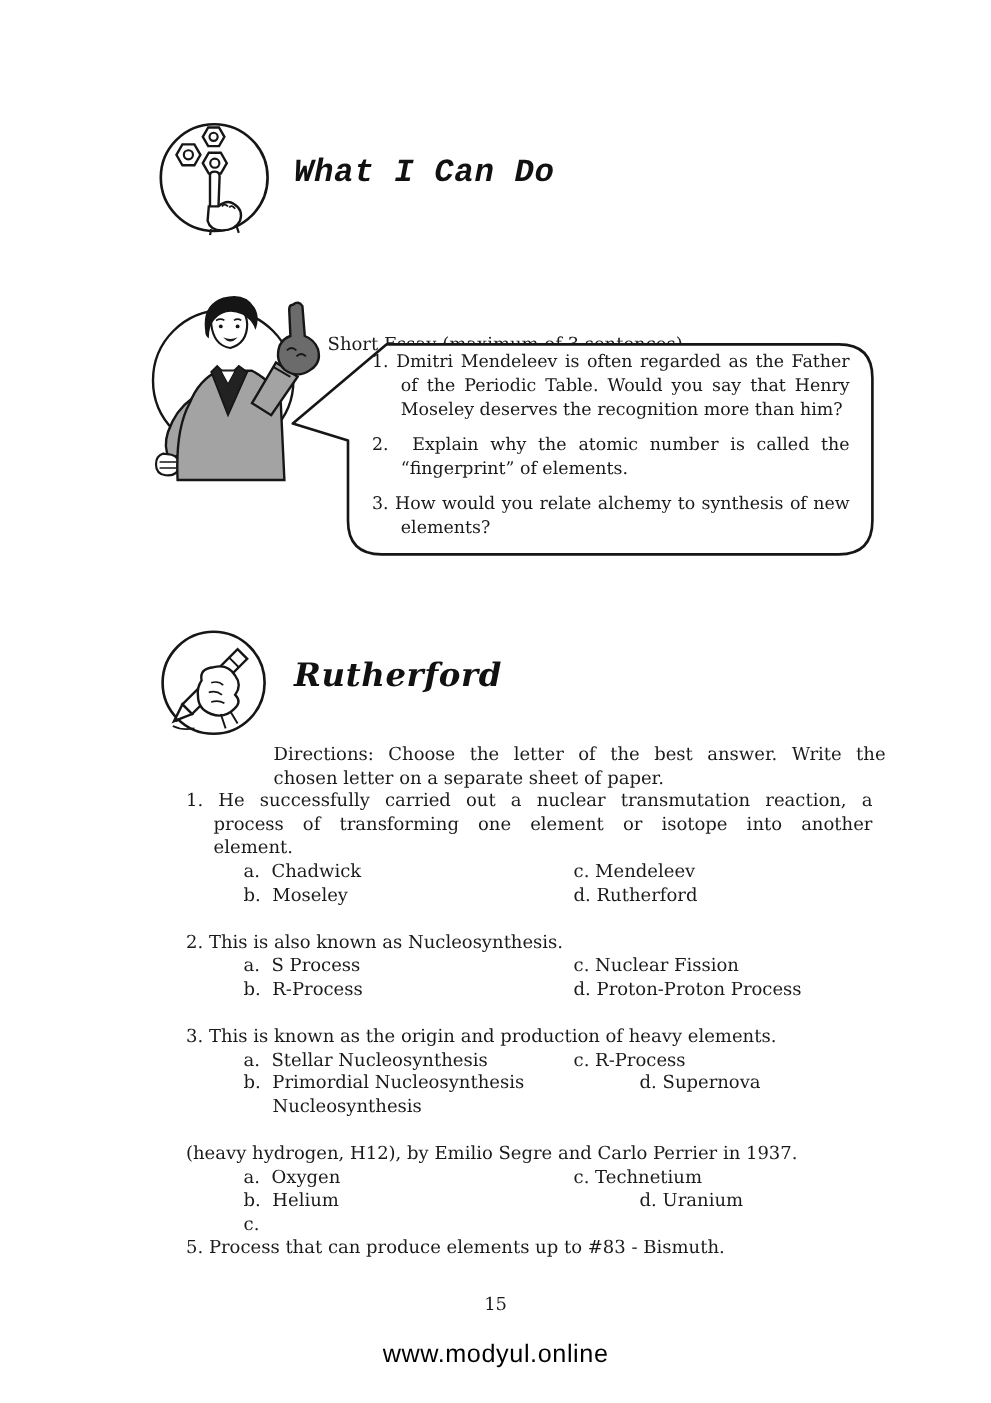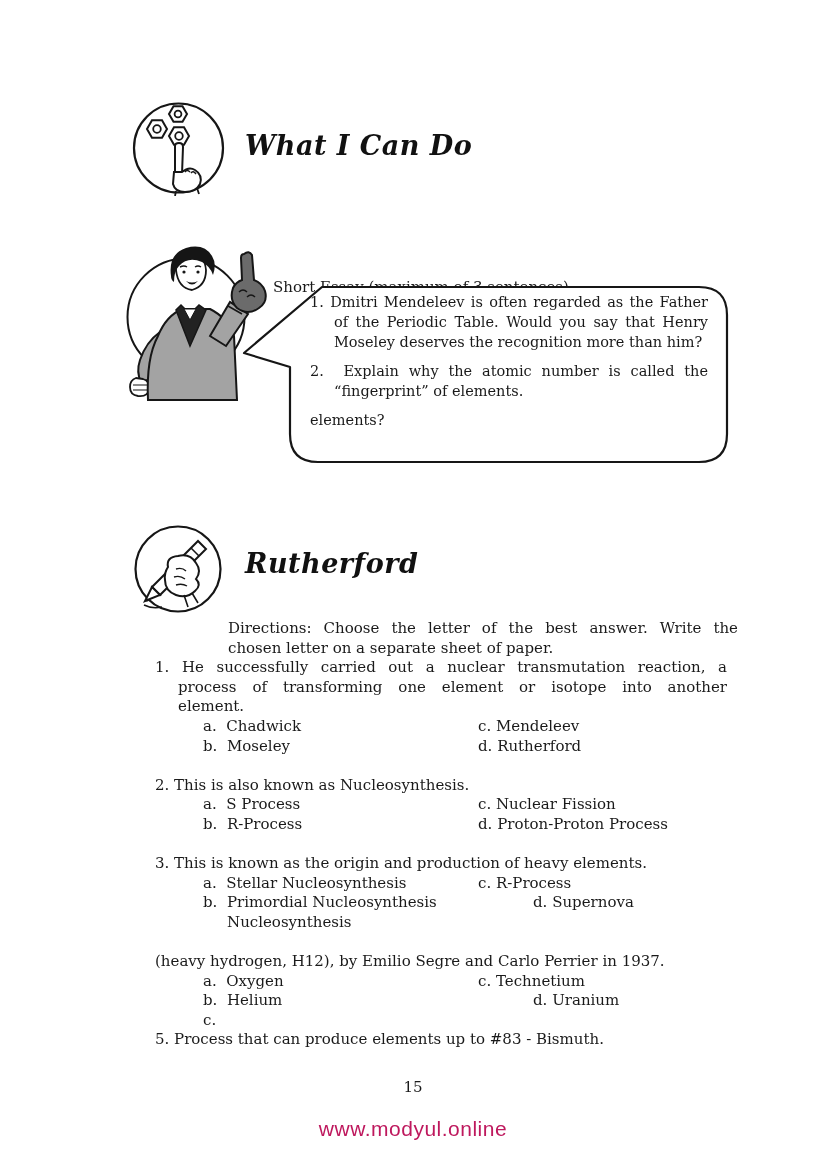--- a/index.html
+++ b/index.html
@@ -31,21 +31,21 @@
   .ch-row{position:relative;height:19.6px;line-height:19.6px;}
   .ch-l{margin-left:48px;white-space:pre;}
   .ch-l.wrap{margin-left:72px;}
   .ch-r{position:absolute;left:323px;top:0;white-space:pre;}
   .ch-r.far{left:378px;}
 
   .subtitle{font-size:15px;line-height:20px;}
   .page-num{left:0;top:1078px;width:100%;text-align:center;font-size:15px;}
   .watermark{left:0;top:1117px;width:100%;text-align:center;
              font-family:"Liberation Sans",sans-serif;font-size:21px;
-             color:#be185d;letter-spacing:.5px;}
+             color:#000000;letter-spacing:.5px;}
   svg{display:block;}
 </style>
 </head>
 <body>
 
 <div class="abs" style="left:131px;top:98px;">
   <svg width="95" height="98" viewBox="0 0 95 98">
     <circle cx="47.5" cy="50" r="44.5" fill="#fff" stroke="#161616" stroke-width="2.2"></circle>
     <polygon points="16,31 21,22.3 31,22.3 36,31 31,39.7 21,39.7" fill="#fff" stroke="#161616" stroke-width="2"></polygon>
     <circle cx="26" cy="31" r="3.8" fill="none" stroke="#161616" stroke-width="1.8"></circle>
@@ -53,21 +53,21 @@
     <circle cx="47" cy="16" r="3.4" fill="none" stroke="#161616" stroke-width="1.8"></circle>
     <polygon points="38,38 43,29.3 53,29.3 58,38 53,46.7 43,46.7" fill="#fff" stroke="#161616" stroke-width="2"></polygon>
     <circle cx="48" cy="38" r="3.8" fill="none" stroke="#161616" stroke-width="1.8"></circle>
     <path d="M44,48 Q44,45 48,45 Q52,45 52,49 L51,76 Q47,79 44,76 Z" fill="#fff" stroke="#161616" stroke-width="2"></path>
     <path d="M51,74 Q58,68 64,72 Q72,77 69,86 Q65,94 54,94 Q44,94 42,86 L43,74 Z" fill="#fff" stroke="#161616" stroke-width="2"></path>
     <path d="M54,74 Q56,71 59,74 M60,75 Q62,72 65,76" fill="none" stroke="#161616" stroke-width="1.5"></path>
     <path d="M45,93 L44,98 M66,90 L68,96" stroke="#161616" stroke-width="1.8"></path>
   </svg>
 </div>
 
-<div class="abs big-title" style="left:245px;top:130px;">What I Can Do</div>
+<div class="abs big-title" style="left:245px;top:130px;font-family:Liberation Mono, monospace;">What I Can Do</div>
 
 <div class="abs subtitle" style="left:273px;top:229px;margin-top:48px;">Short Essay (maximum of 3 sentences)</div>
 
 <div class="abs" style="left:116px;top:240px;">
   <svg width="178" height="166" viewBox="0 0 178 166">
     <circle cx="70" cy="77" r="58.5" fill="#fff" stroke="#161616" stroke-width="2"></circle>
 
     <path d="M44,92 Q30,102 24,120 Q20,132 25,142 L42,137 Q40,120 50,106 Z" fill="#a3a3a3" stroke="#161616" stroke-width="2"></path>
     <path d="M20,138 Q14,140 14,147 Q14,155 22,156 Q32,157 33,149 Q34,141 27,139 Z" fill="#fff" stroke="#161616" stroke-width="1.8"></path>
     <path d="M17,145 L31,145 M17,150 L31,150" stroke="#161616" stroke-width="1.2"></path>
@@ -100,20 +100,21 @@
   <div class="item jlines hang">
       <div>1. Dmitri Mendeleev is often regarded as the Father</div>
       <div>of the Periodic Table. Would you say that Henry</div>
       <div>Moseley deserves the recognition more than him?</div>
     </div>
   <div class="item jlines hang">
       <div>2.&nbsp; Explain why the atomic number is called the</div>
       <div>“fingerprint” of elements.</div>
     </div>
   <div class="item jlines hang">
+      <div>3. How would you relate alchemy to synthesis of new</div>
       <div>elements?</div>
     </div>
 </div>
 
 <div class="abs" style="left:132px;top:523px;">
   <svg width="92" height="92" viewBox="0 0 92 92">
     <circle cx="46" cy="46" r="42.5" fill="#fff" stroke="#161616" stroke-width="2.2"></circle>
     <polygon points="20,64 66,18 74,26 28,72" fill="#fff" stroke="#161616" stroke-width="2"></polygon>
     <path d="M59,25 L67,33" stroke="#161616" stroke-width="1.6"></path>
     <polygon points="20,64 28,72 13,78" fill="#fff" stroke="#161616" stroke-width="2"></polygon>

